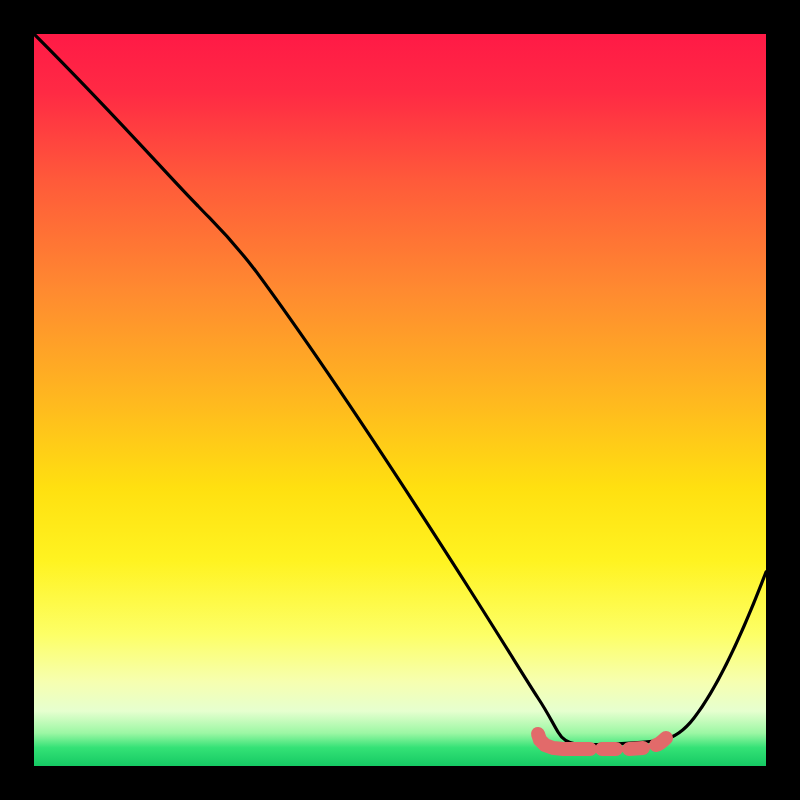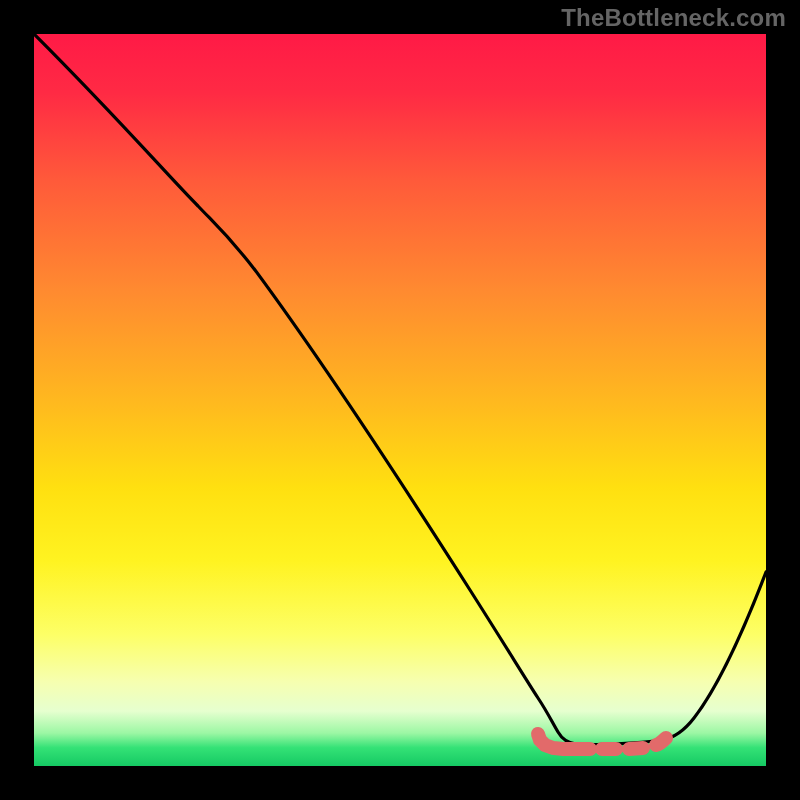--- a/index.html
+++ b/index.html
@@ -62,15 +62,14 @@
   </defs>
 
   <rect id="plot-bg" x="34" y="34" width="732" height="732" fill="url(#bg-grad)"></rect>
 
   <g clip-path="url(#plot-clip)">
     <path id="curve" fill="none" stroke="#000" stroke-width="3.2" stroke-linecap="round" d="M 34 34 C 120 120, 170 178, 198 206 C 215 224, 228 235, 255 270 C 320 358, 400 480, 470 590 C 505 645, 525 678, 538 698 C 548 713, 553 724, 558 732 C 562 739, 568 743, 576 744 C 594 746, 640 743, 662 740 C 674 738, 684 731, 694 718 C 714 692, 740 640, 766 572"></path>
     <path id="dashes" fill="none" stroke="#e26a6a" stroke-width="14" stroke-linecap="round" d="M 538 734 L 540 740 L 545 745 L 553 748 L 563 749 L 590 749   M 602 749 L 616 749   M 629 749 L 643 748   M 656 745 C 660 744, 663 741, 666 738"></path>
   </g>
 </svg>
 
-<div class="watermark">TheBottleneck.com</div>
 
 </div>
 
 </body></html>

